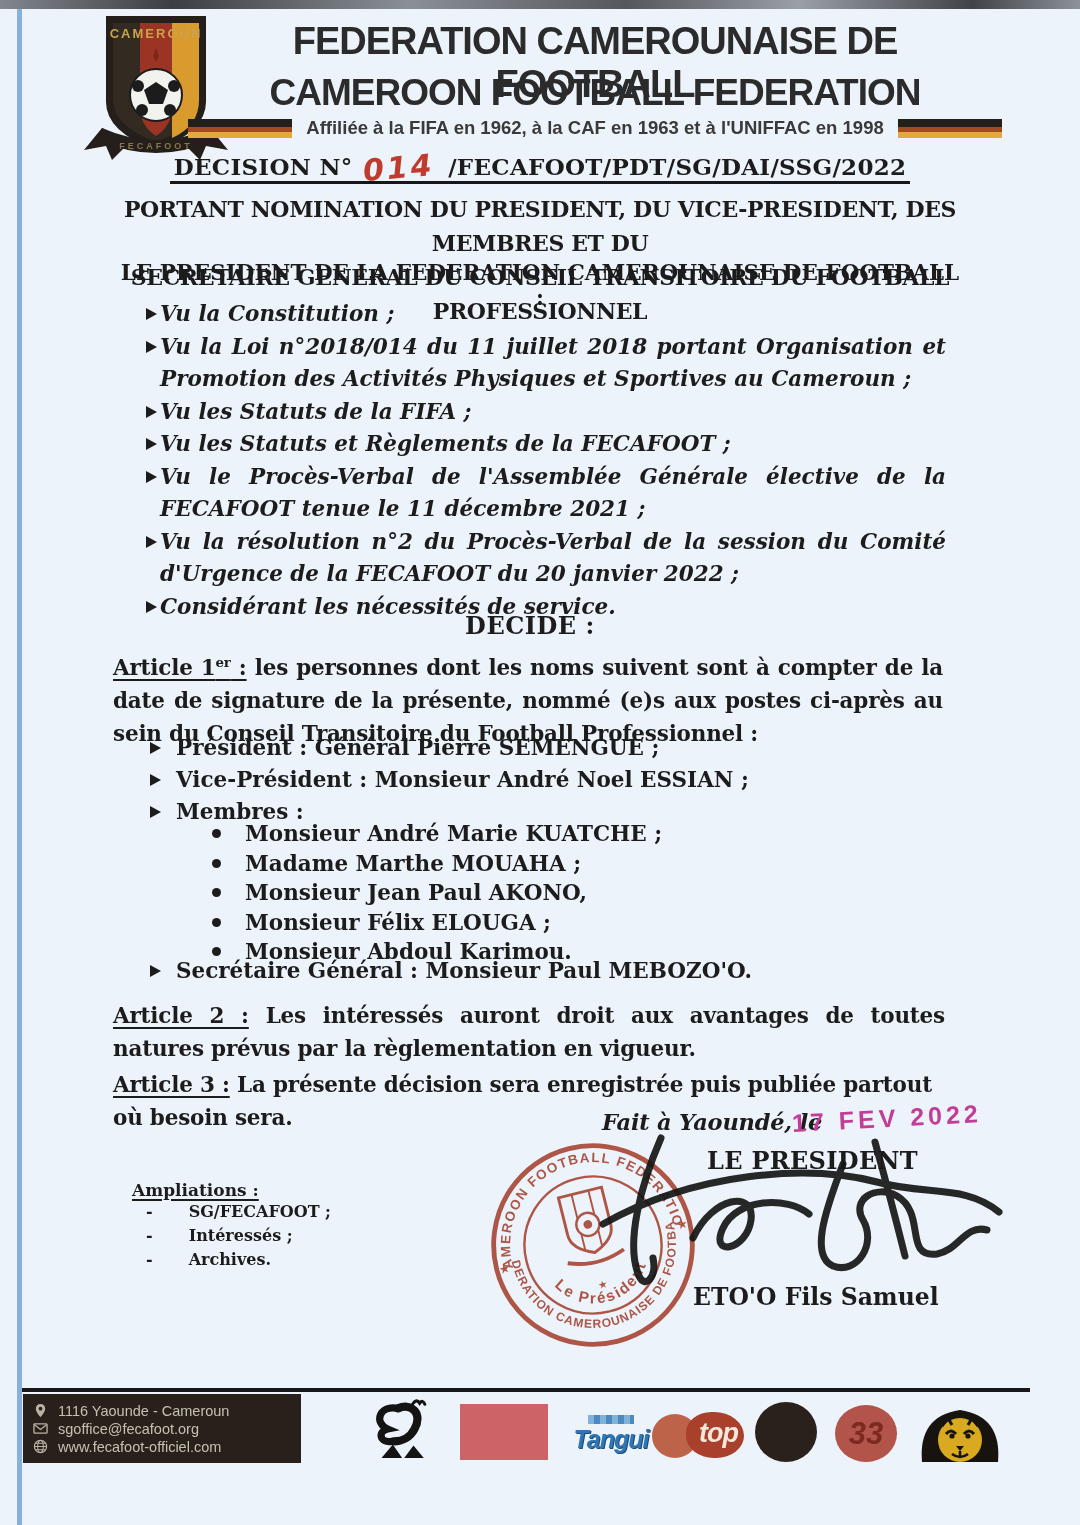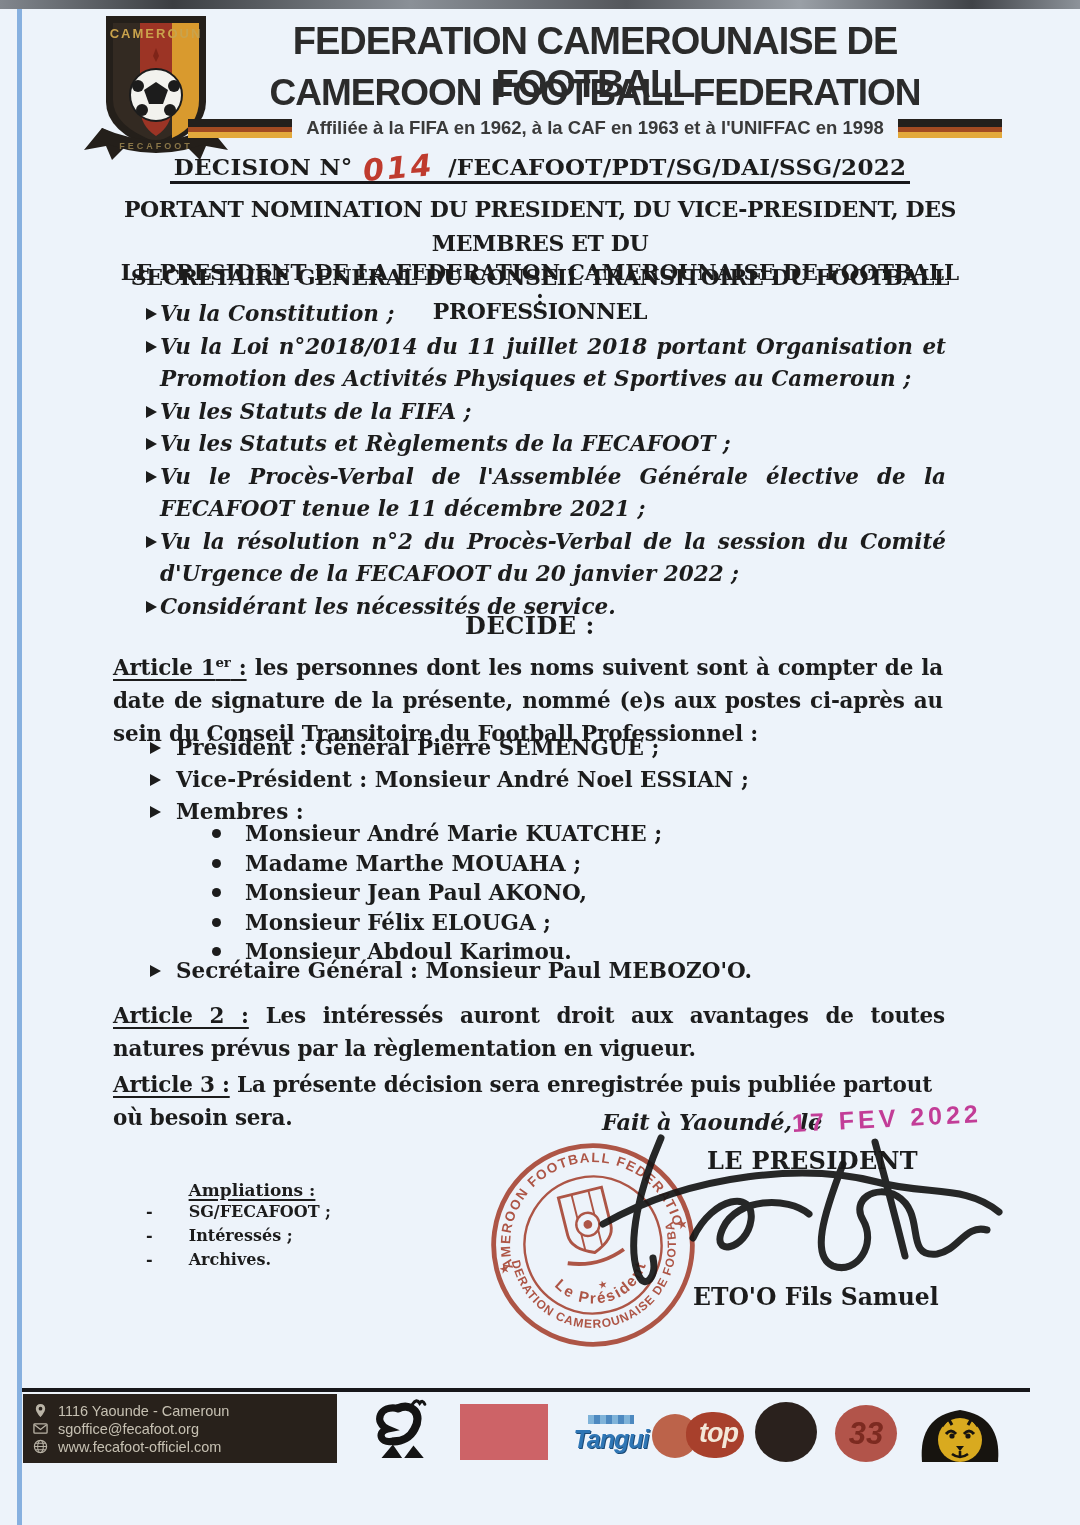--- a/index.html
+++ b/index.html
@@ -59,28 +59,28 @@
   
   .fait{position:absolute;left:602px;top:1109px;font-style:italic;font-weight:700;font-size:22.5px;letter-spacing:-.2px;}
   .date-stamp{position:absolute;left:792px;top:1104px;color:#c23d97;font-family:"Liberation Sans",sans-serif;
     font-weight:700;font-size:25px;letter-spacing:4px;transform:rotate(-3deg);}
   .pres-title{position:absolute;left:707px;top:1146px;font-weight:700;font-size:24px;letter-spacing:.3px;}
   .signer{position:absolute;left:693px;top:1283px;font-weight:700;font-size:23.5px;}
   .stamp{position:absolute;left:480px;top:1136px;width:226px;height:218px;opacity:.88;}
   .signature{position:absolute;left:545px;top:1126px;width:480px;height:180px;}
 
   
-  .ampliations{position:absolute;left:132px;top:1180px;width:240px;text-align:center;}
+  .ampliations{position:absolute;left:132px;top:1180px;width:240px;}
   .amp-label{font-weight:700;font-size:17px;text-decoration:underline;text-decoration-thickness:2px;text-underline-offset:3px;}
   .amp-item{display:flex;gap:36px;font-weight:700;font-size:16px;line-height:24px;padding-left:14px;}
   .amp-dash{flex:0 0 auto;}
 
   
   .footer-line{position:absolute;left:22px;top:1388px;width:1008px;height:4px;background:#17171a;}
-  .info-box{position:absolute;left:23px;top:1394px;width:314px;height:69px;background:#28211b;
+  .info-box{position:absolute;left:23px;top:1394px;width:278px;height:69px;background:#28211b;
     display:flex;flex-direction:column;justify-content:center;gap:2px;padding:4px 10px;box-sizing:border-box;}
   .info-row{display:flex;align-items:center;gap:10px;color:#c6c0b2;font-family:"Liberation Sans",sans-serif;font-size:14.5px;}
   .info-row svg{flex:0 0 auto;}
 
   .sponsor{position:absolute;}
   .red-panel{left:460px;top:1404px;width:88px;height:56px;background:#cd6367;}
   .tangui{left:566px;top:1408px;width:90px;height:52px;display:flex;flex-direction:column;align-items:center;justify-content:center;}
   .tangui .bars{width:46px;height:9px;background:repeating-linear-gradient(90deg,#7fb3d9 0 6px,#4d89c0 6px 12px);margin-bottom:1px;}
   .tangui .word{font-family:"Liberation Sans",sans-serif;font-weight:700;font-style:italic;font-size:25px;color:#2f76b5;
     text-shadow:1px 1px 0 #1b4b78;letter-spacing:-1px;}

